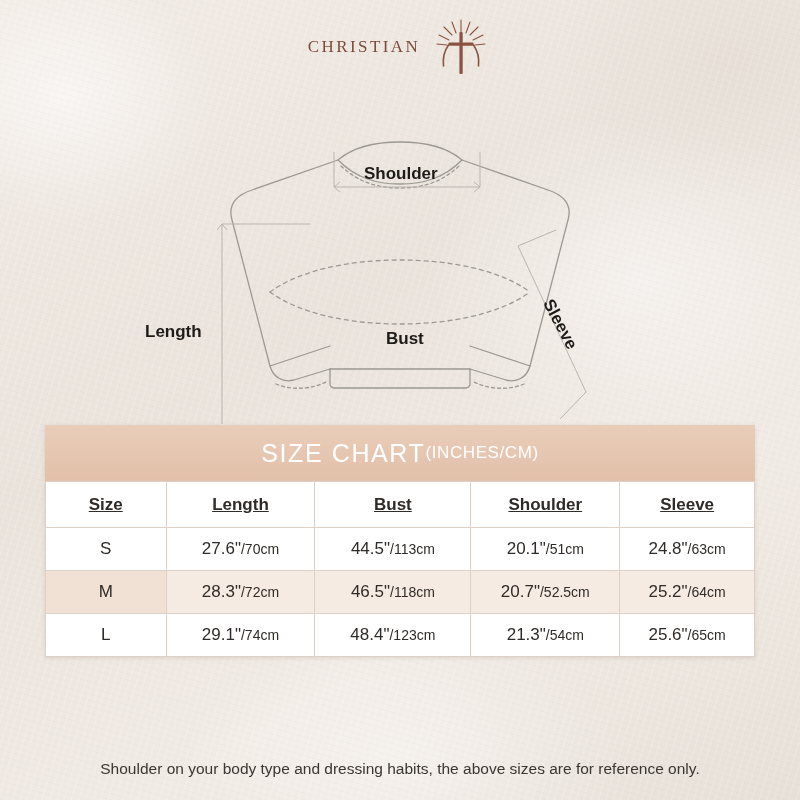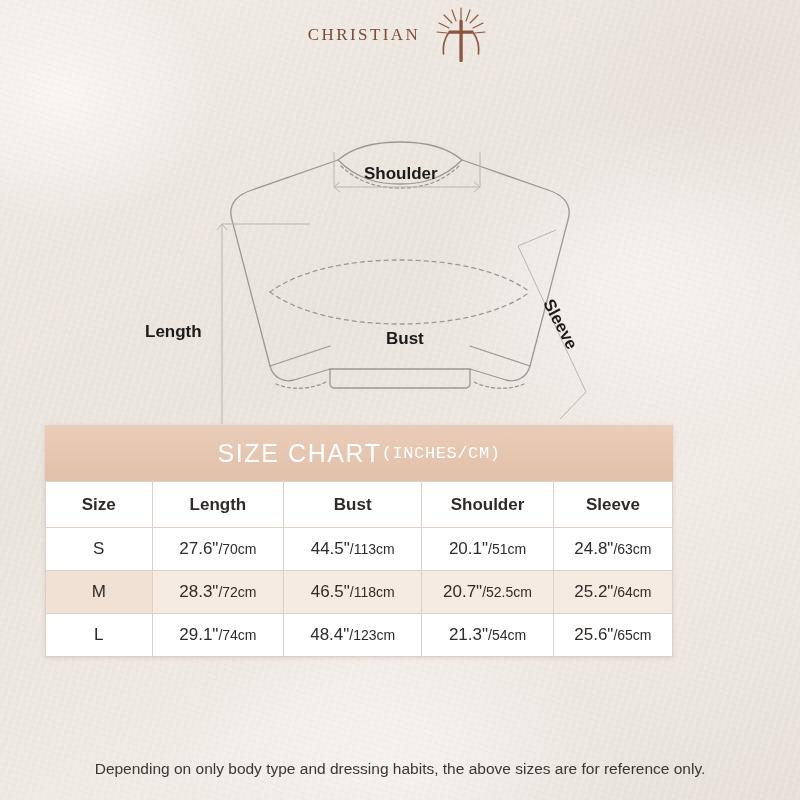--- a/index.html
+++ b/index.html
@@ -28,68 +28,68 @@
     content:"";
     position:absolute; inset:0;
     background-image:
       repeating-linear-gradient(107deg, rgba(255,255,255,.12) 0 2px, rgba(0,0,0,0) 2px 7px),
       repeating-linear-gradient(16deg, rgba(160,150,140,.05) 0 1px, rgba(0,0,0,0) 1px 6px);
     opacity:.8;
   }
 
   
   .brand {
-    position:absolute; top:4px; left:0; right:0;
+    position:absolute; top:16px; left:0; right:0;
     display:flex; align-items:center; justify-content:center;
     gap:10px;
   }
   .brand-text {
     font-family: "Liberation Serif", serif;
     color:#7b4b3a;
     letter-spacing:2.4px;
     font-size:17px;
     white-space:nowrap;
   }
   .brand-text.left { text-align:right; }
   .brand-mark { width:62px; height:62px; position:relative; flex:0 0 auto; }
 
   
   .diagram { position:absolute; left:0; top:74px; width:800px; height:350px; }
 
   
   .card {
-    position:absolute; left:45px; top:425px; width:628px;
+    position:absolute; left:45px; top:425px; width:710px;
     background:#fff;
     box-shadow:0 1px 4px rgba(120,100,90,.18);
   }
   .card-title {
     background:#e7c9b4;
     background:linear-gradient(180deg,#e9cdb9 0%, #e2c0a9 100%);
     height:56px;
     display:flex; align-items:center; justify-content:center;
     color:#fff;
   }
   .card-title .t1 { font-size:25px; letter-spacing:1.6px; }
-  .card-title .t2 { font-size:17px; letter-spacing:.6px;font-family:Liberation Mono, monospace; }
+  .card-title .t2 { font-size:17px; letter-spacing:.6px; }
 
   table.size {
     width:100%;
     border-collapse:collapse;
     background:#fff;
   }
   table.size th, table.size td {
     border:1px solid #ddd0c6;
     text-align:center;
     color:#2f2b28;
     font-size:17px;
     padding:0;
     height:43px;
     white-space:nowrap;
   }
-  table.size thead th { font-size:17px; font-weight:bold; height:46px; }
+  table.size thead th { font-size:17px; font-weight:bold; height:46px;text-decoration:underline; }
   table.size tbody tr:nth-child(odd) td { background:#ffffff; }
   table.size tbody tr:nth-child(even) td { background:#f6ebe3; }
   table.size tbody tr:nth-child(even) td.c0 { background:#f1e0d4; }
   table.size tbody tr:nth-child(odd) td.c0 { background:#ffffff; }
   table.size thead th { background:#fff; }
   .unit { font-size:14px; }
   .inch { font-size:17px; }
 
   .footnote {
     position:absolute; left:0; right:0; top:760px;
@@ -247,13 +247,13 @@
         <td class="c0">L</td>
         <td><span class="inch">29.1"</span><span class="unit">/74cm</span></td>
         <td><span class="inch">48.4"</span><span class="unit">/123cm</span></td>
         <td><span class="inch">21.3"</span><span class="unit">/54cm</span></td>
         <td><span class="inch">25.6"</span><span class="unit">/65cm</span></td>
       </tr>
     </tbody>
   </table>
 </div>
 
-<div class="footnote">Depending on only body type and dressing habits, the above sizes are for reference only.</div>
+<div class="footnote">Shoulder on your body type and dressing habits, the above sizes are for reference only.</div>
 
 </body></html>

